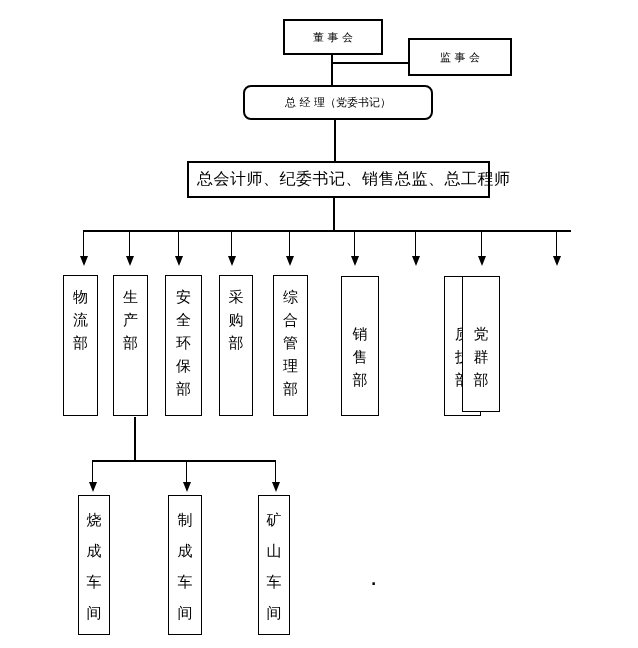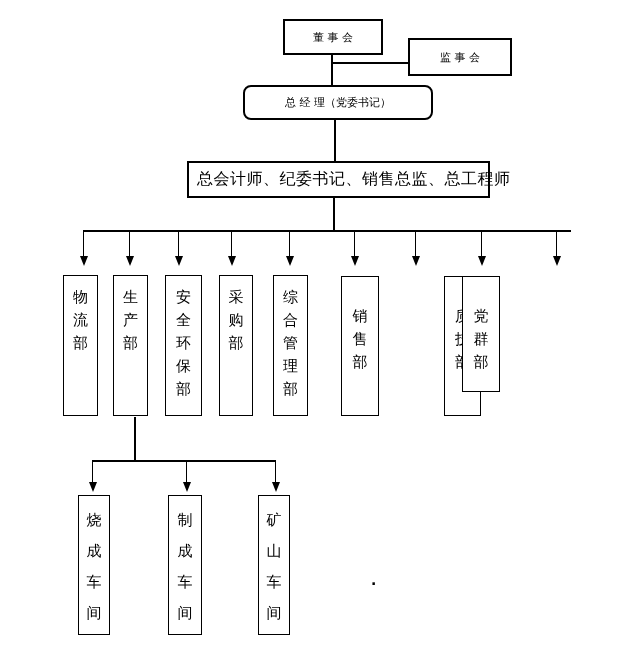--- a/index.html
+++ b/index.html
@@ -37,21 +37,21 @@
     text-align: center;
     font-size: 15px;
     line-height: 23px;
   }
   .vbox .vtext {
     display: inline-block;
     width: 1.05em;
     word-break: break-all;
     white-space: normal;
   }
-  .vbox.low { padding-top: 28px; }
+  .vbox.low { padding-top: 46px; }
   .vbox.high { padding-top: 10px; }
   .vbox.shop { padding-top: 9px; line-height: 31px; }
   .hline, .vline {
     position: absolute;
     background: #000000;
   }
   .hline { height: 1.6px; }
   .vline { width: 1.6px; }
   .arrow {
     position: absolute;
@@ -160,21 +160,21 @@
   </div>
   <div class="vbox high" style="left:273px; top:275px; width:35px; height:141px;">
     <span class="vtext">综合管理部</span>
   </div>
   <div class="vbox low" style="left:341px; top:276px; width:38px; height:140px;">
     <span class="vtext">销售部</span>
   </div>
   <div class="vbox low" style="left:400px; top:276px; width:37px; height:140px;margin-left:44px;">
     <span class="vtext">质技部</span>
   </div>
-  <div class="vbox low" style="left:462px; top:276px; width:38px; height:116px;">
+  <div class="vbox low" style="left:462px; top:276px; width:38px; height:136px;">
     <span class="vtext">党群部</span>
   </div>
 
   <div class="vline" style="left:134px; top:417px; height:45px;"></div>
   <div class="hline" style="left:92px; top:460px; width:184px;"></div>
 
   <div class="arrow low" style="left:88px; top:462px;">
       <i class="shaft"></i>
       <i class="head"></i>
     </div>

